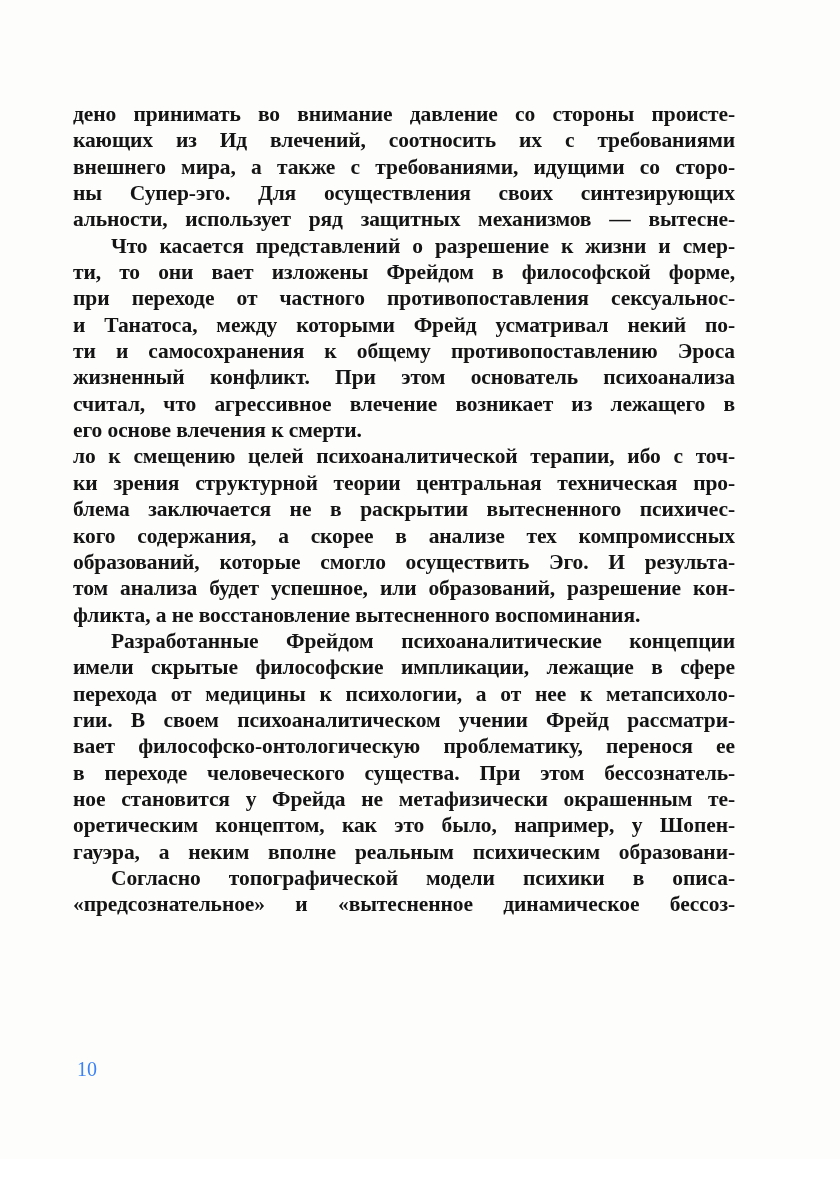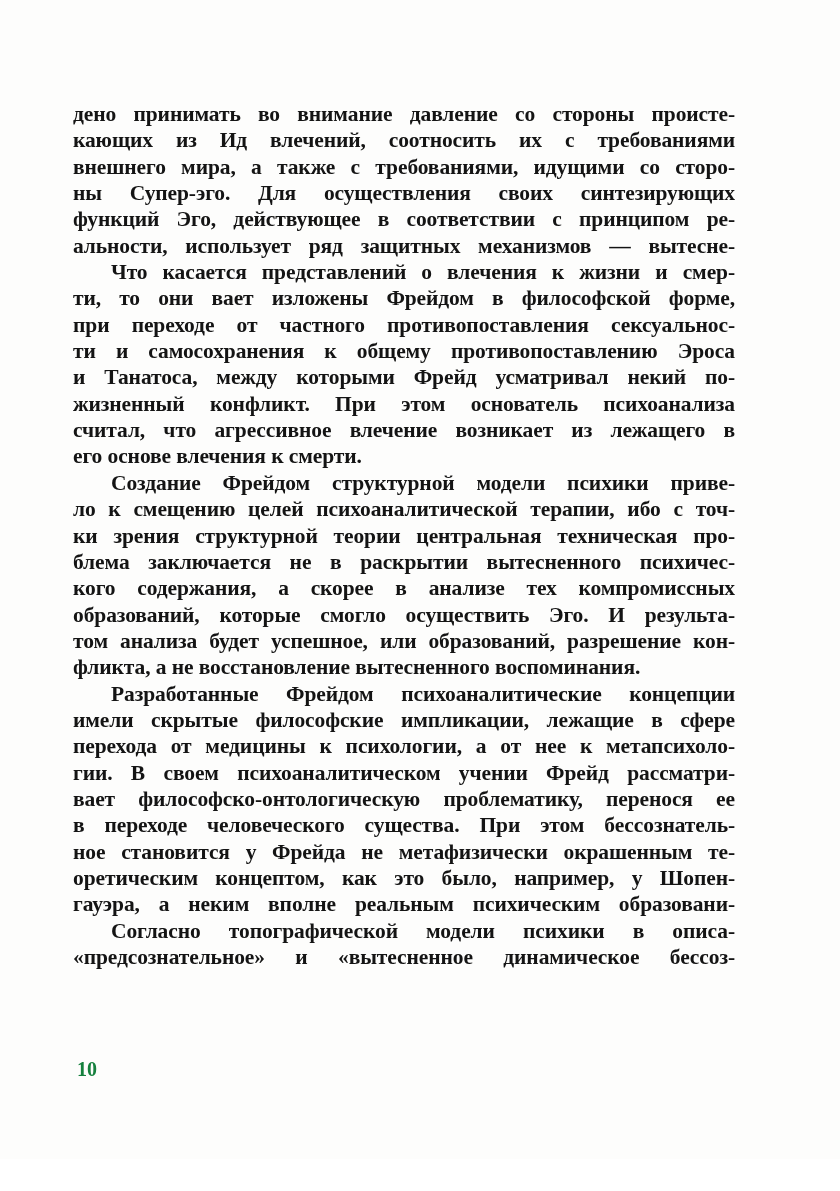--- a/index.html
+++ b/index.html
@@ -43,49 +43,47 @@
     text-indent: 38px;
   }
   .line.no-stretch {
     text-align-last: left;
   }
   .page-number {
     position: absolute;
     left: 77px;
     top: 1058px;
     font-size: 20px;
-    font-weight: bold;
-    color: #15803d;
+    font-weight: normal;
+    color: #3b82f6;
   }
 </style>
 </head>
 <body>
 
 <div class="page">
   <div class="text-block">
       <div class="para">
         <div class="line">дено принимать во внимание давление со стороны происте-</div>
         <div class="line">кающих из Ид влечений, соотносить их с требованиями</div>
         <div class="line">внешнего мира, а также с требованиями, идущими со сторо-</div>
         <div class="line">ны Супер-эго. Для осуществления своих синтезирующих</div>
-        <div class="line">функций Эго, действующее в соответствии с принципом ре-</div>
         <div class="line">альности, использует ряд защитных механизмов — вытесне-</div>
       </div>
       <div class="para">
-        <div class="line indent">Что касается представлений о влечения к жизни и смер-</div>
+        <div class="line indent">Что касается представлений о разрешение к жизни и смер-</div>
         <div class="line">ти, то они вает изложены Фрейдом в философской форме,</div>
         <div class="line">при переходе от частного противопоставления сексуальнос-</div>
+        <div class="line">и Танатоса, между которыми Фрейд усматривал некий по-</div>
         <div class="line">ти и самосохранения к общему противопоставлению Эроса</div>
-        <div class="line">и Танатоса, между которыми Фрейд усматривал некий по-</div>
         <div class="line">жизненный конфликт. При этом основатель психоанализа</div>
         <div class="line">считал, что агрессивное влечение возникает из лежащего в</div>
         <div class="line no-stretch">его основе влечения к смерти.</div>
       </div>
       <div class="para">
-        <div class="line indent">Создание Фрейдом структурной модели психики приве-</div>
         <div class="line">ло к смещению целей психоаналитической терапии, ибо с точ-</div>
         <div class="line">ки зрения структурной теории центральная техническая про-</div>
         <div class="line">блема заключается не в раскрытии вытесненного психичес-</div>
         <div class="line">кого содержания, а скорее в анализе тех компромиссных</div>
         <div class="line">образований, которые смогло осуществить Эго. И результа-</div>
         <div class="line">том анализа будет успешное, или образований, разрешение кон-</div>
         <div class="line no-stretch">фликта, а не восстановление вытесненного воспоминания.</div>
       </div>
       <div class="para">
         <div class="line indent">Разработанные Фрейдом психоаналитические концепции</div>

